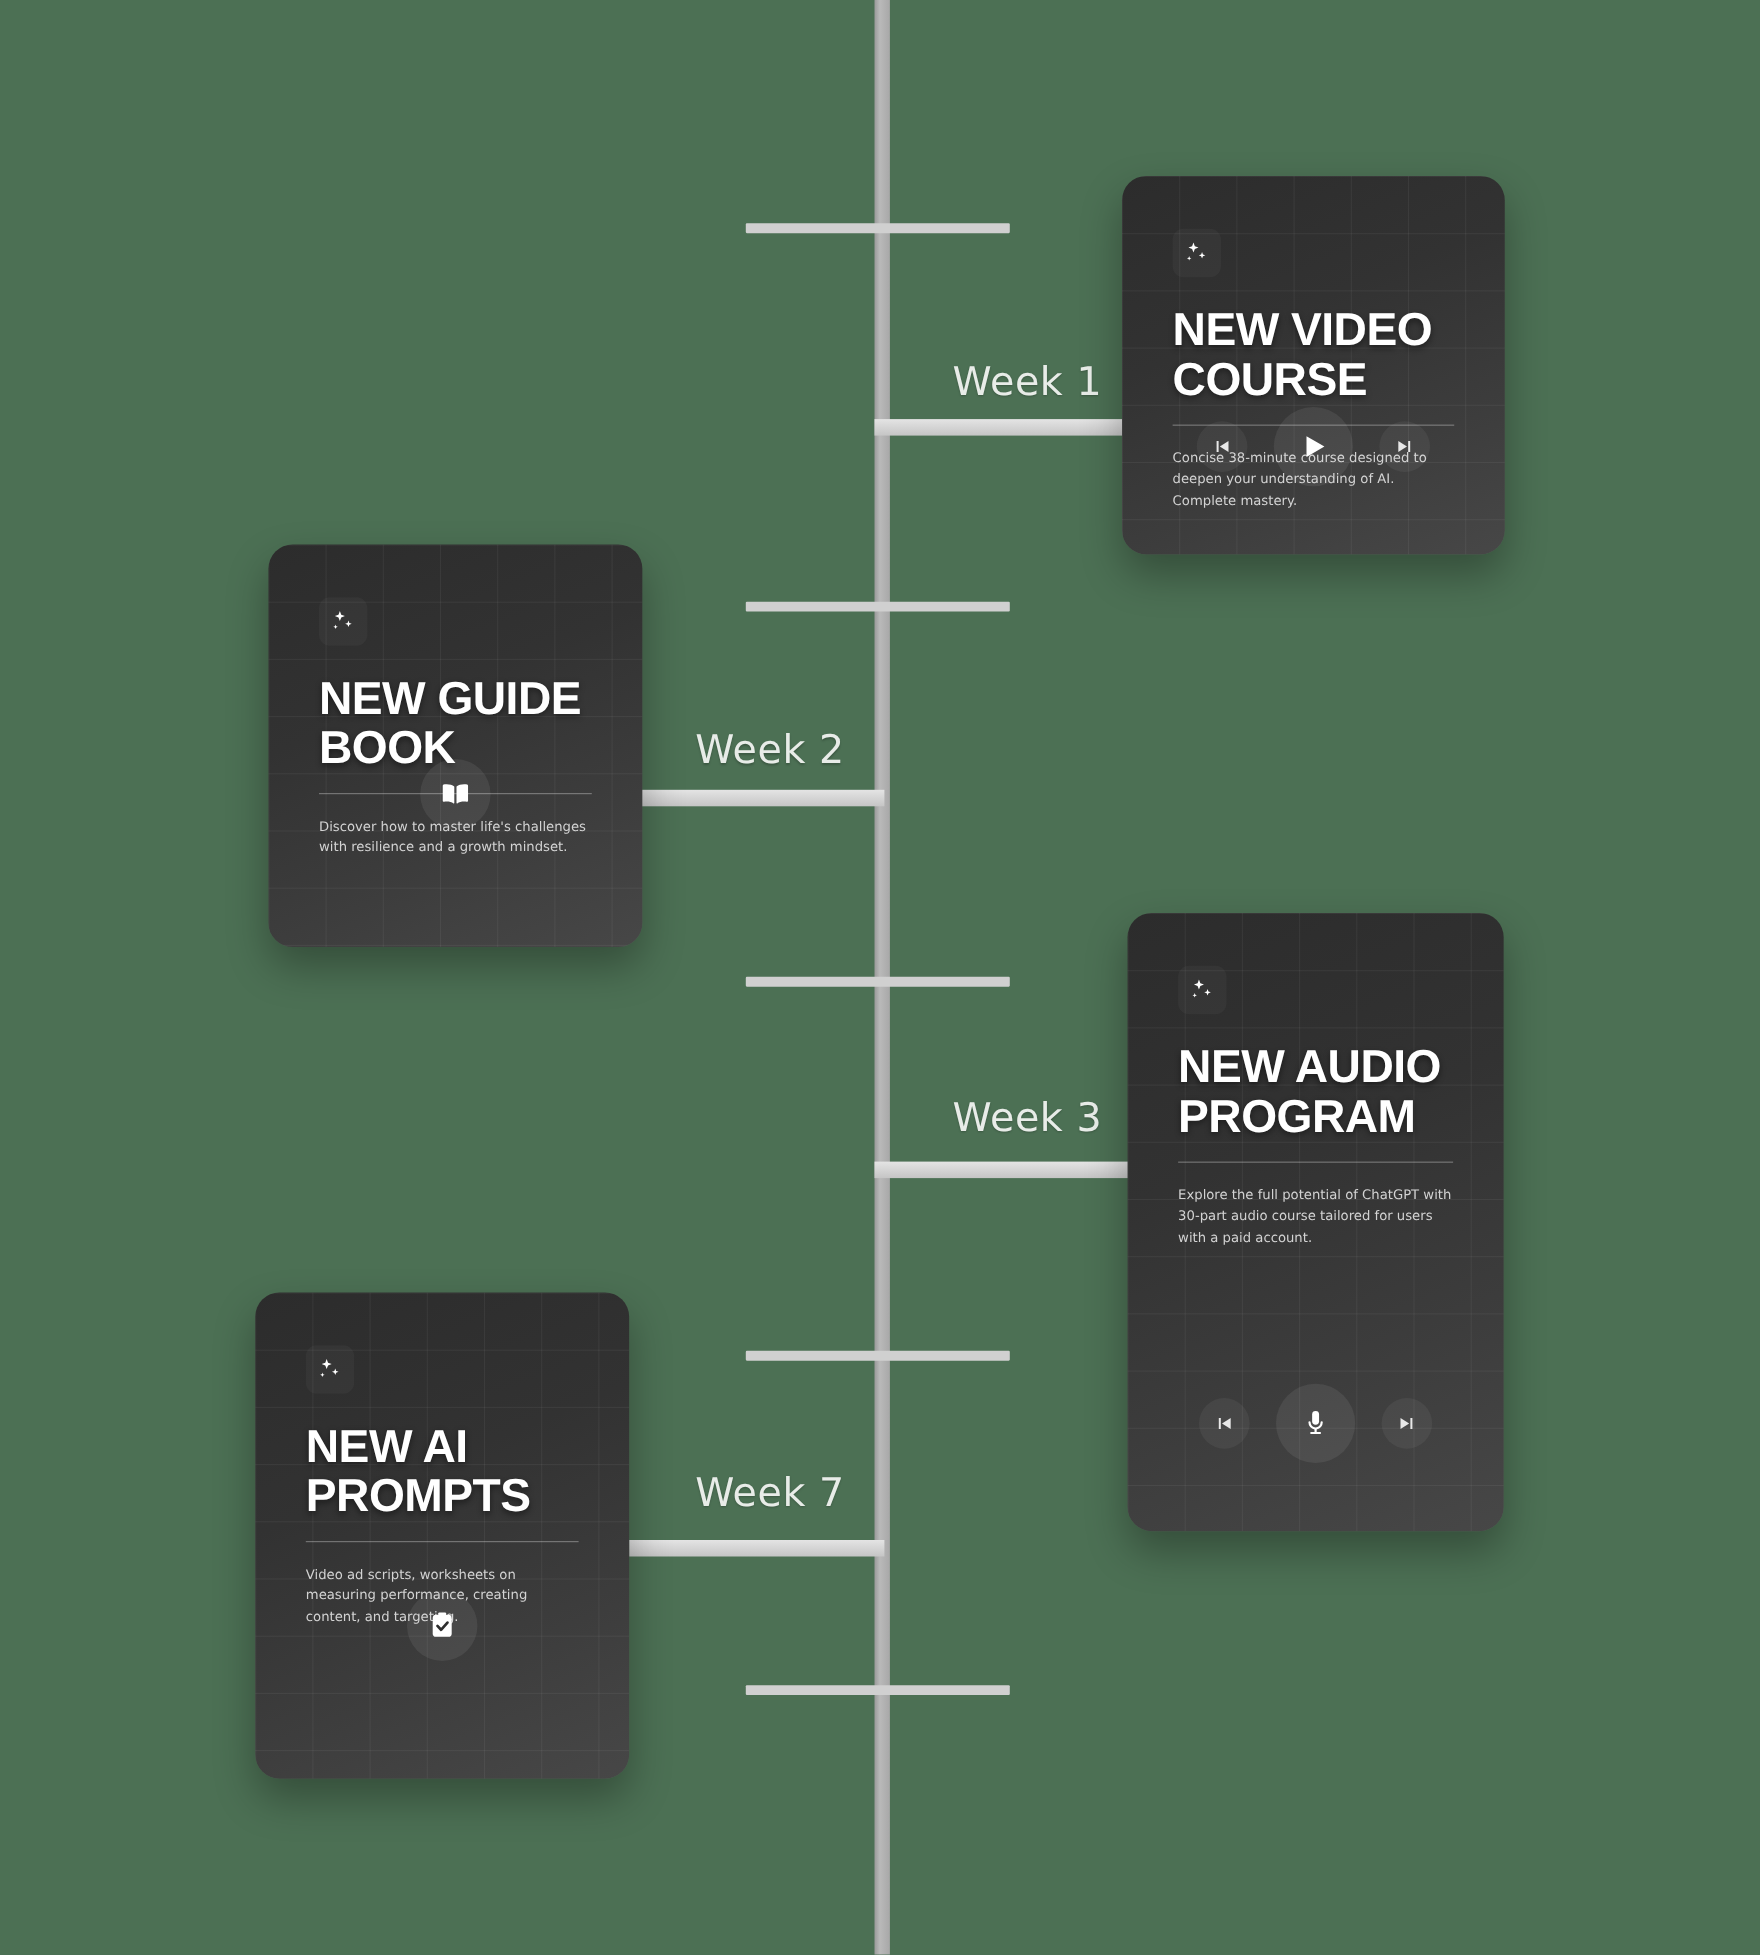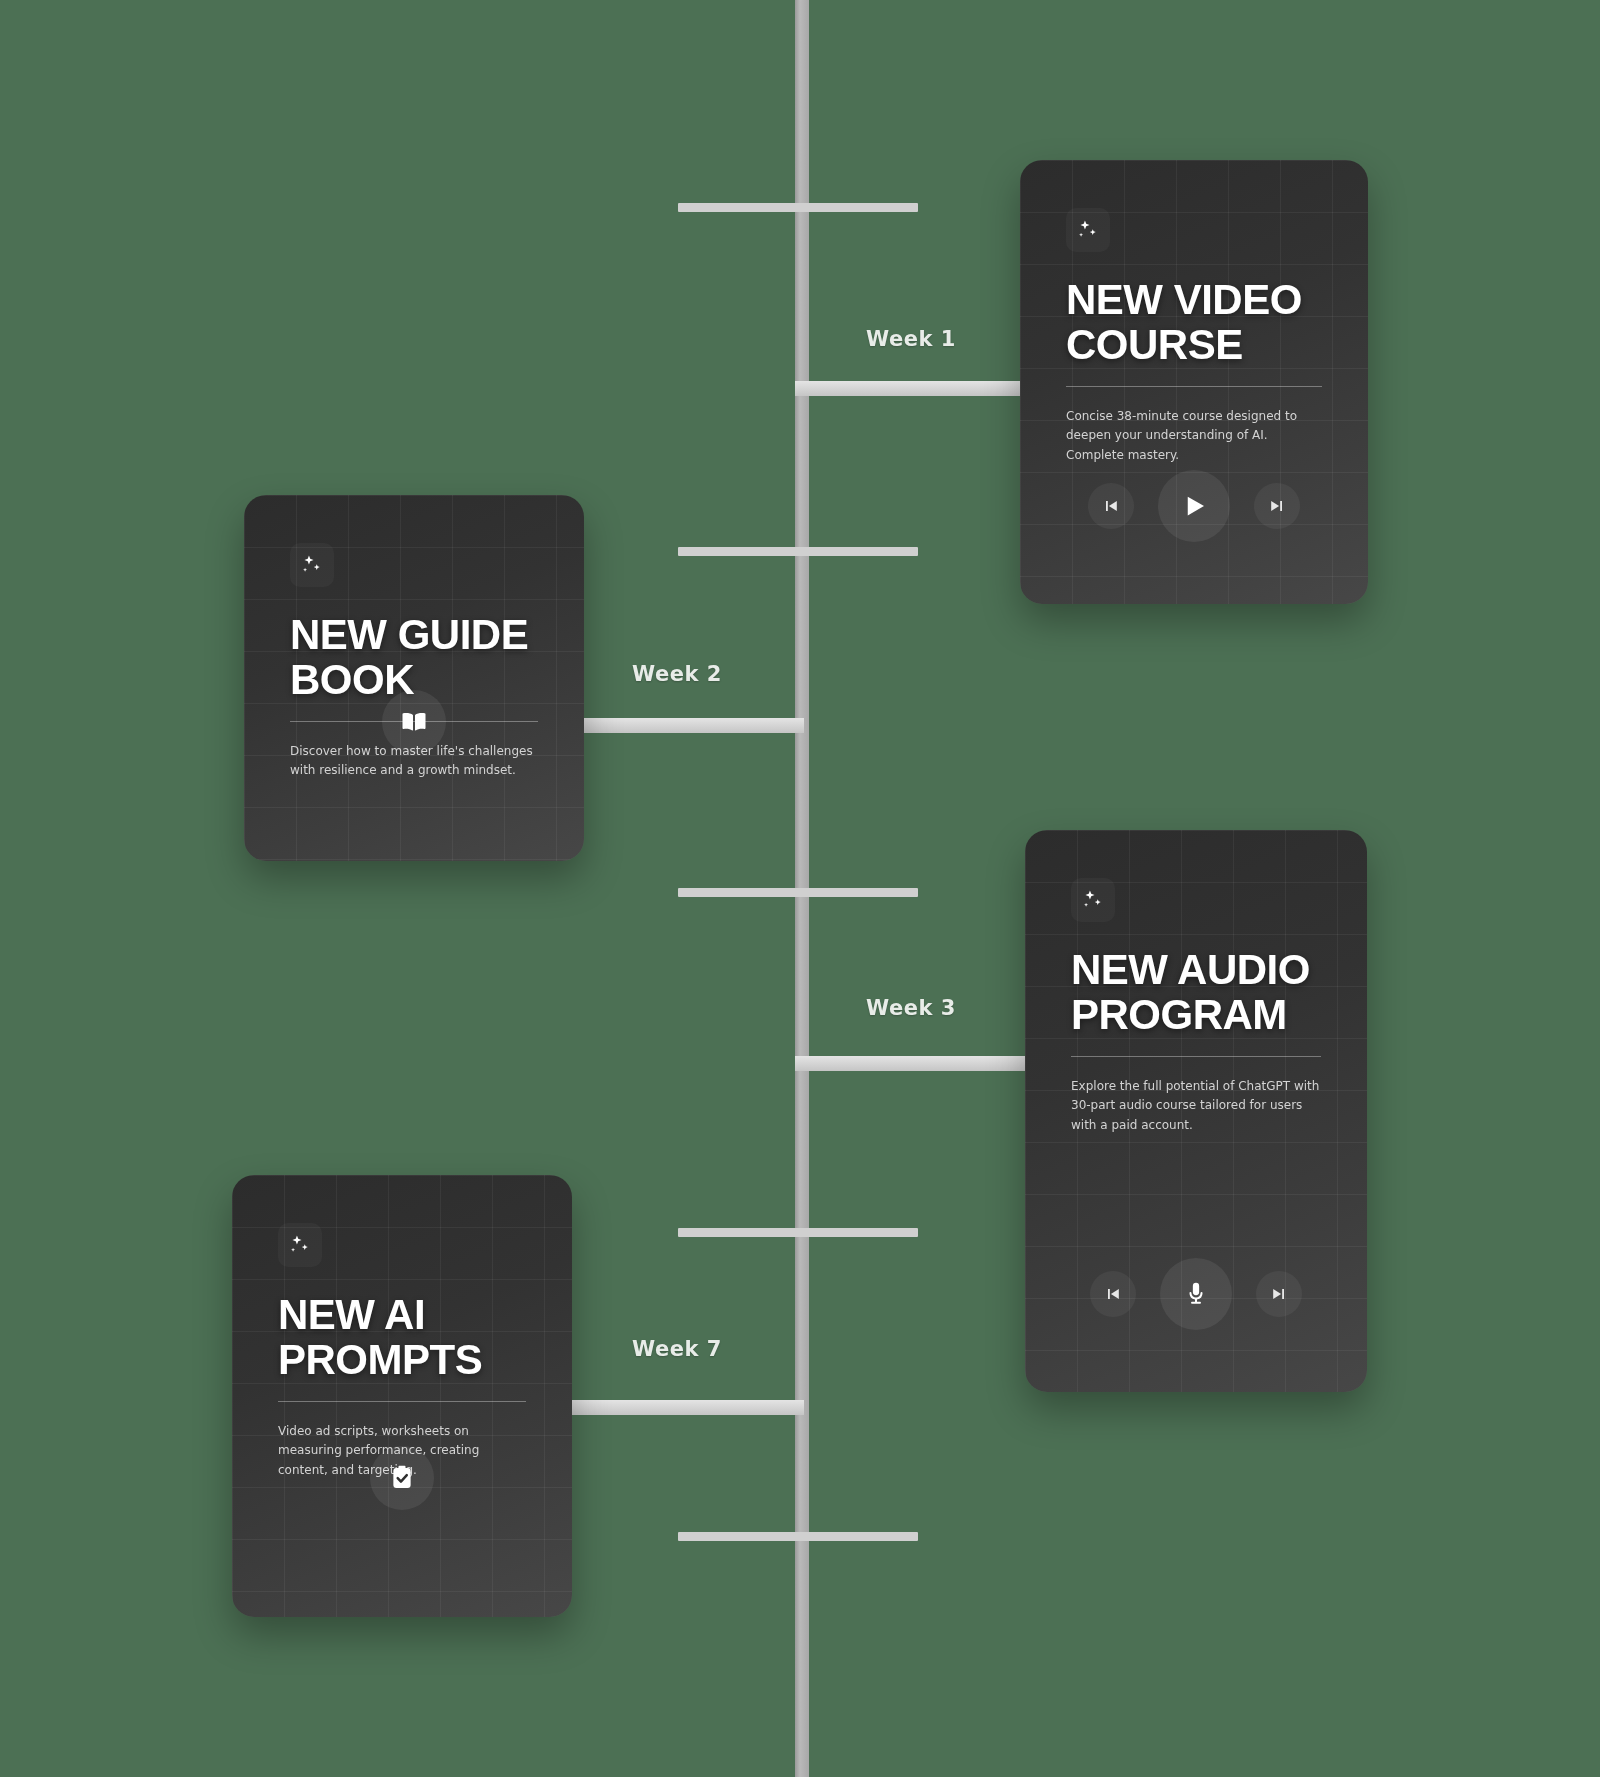--- a/index.html
+++ b/index.html
@@ -37,22 +37,22 @@
   }
   .connector {
     position: absolute;
     height: 15px;
     background: linear-gradient(180deg, #e4e4e4 0%, #c5c5c5 100%);
   }
 
   .week-label {
     position: absolute;
     color: #e8ece8;
-    font-size: 21px;
-    font-weight: 700;
+    font-size: 36px;
+    font-weight: 400;
     letter-spacing: 0.5px;
     white-space: nowrap;
     text-shadow: 0 1px 2px rgba(0,0,0,0.22);
     font-family: "DejaVu Sans", sans-serif;
   }
 
   
   .card {
     position: absolute;
     border-radius: 22px;
@@ -139,21 +139,21 @@
     display: flex;
     justify-content: center;
   }
   .single-ctrl .ctrl {
     width: 64px;
     height: 64px;
     background: rgba(255,255,255,0.075);
   }
 
   
-  #card-video  { left: 1020px; top: 160px;  width: 348px; height: 444px; }
+  #card-video  { left: 1020px; top: 160px;  width: 348px; height: 344px; }
   #card-guide  { left: 244px;  top: 495px;  width: 340px; height: 366px; }
   #card-audio  { left: 1025px; top: 830px;  width: 342px; height: 562px; }
   #card-prompts{ left: 232px;  top: 1175px; width: 340px; height: 442px; }
 </style>
 </head>
 <body>
 
 <div class="spine"></div>
 
 <div class="tick short" style="top:203px;"></div>

